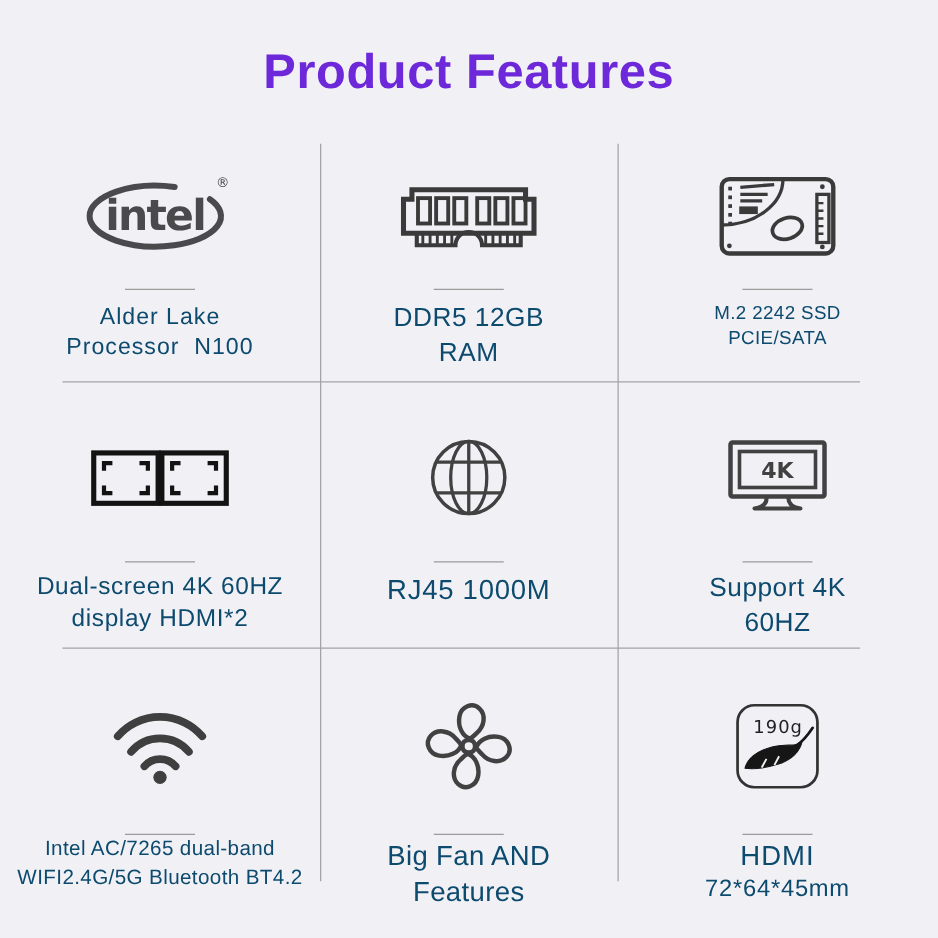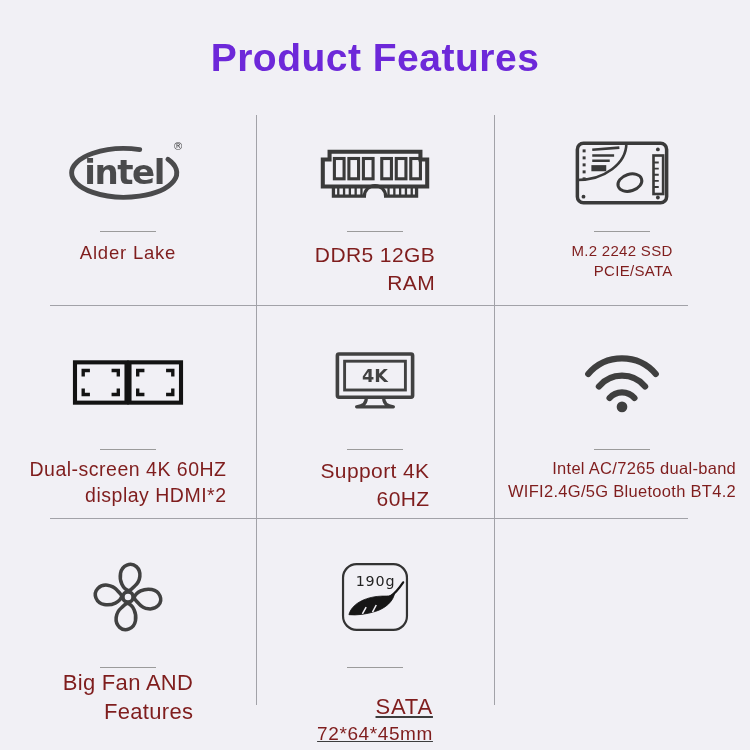--- a/index.html
+++ b/index.html
@@ -25,22 +25,22 @@
   .cell:nth-child(-n+3) .icon-area{height:104px;padding-top:6px;}
   .cell:nth-child(n+4):nth-child(-n+6) .icon-area{height:130px;padding-top:12px;}
   .cell:nth-child(n+7) .icon-area{height:124px;padding-top:17px;}
   .mini{width:56px;height:0;border-top:1px solid #9b9b9b;}
   .cell:nth-child(-n+3) .mini{margin-top:6px;}
   .cell:nth-child(n+4):nth-child(-n+6) .mini{margin-top:2px;}
   .cell:nth-child(n+7) .mini{margin-top:8px;}
   .caps{margin-top:9px;text-align:center;}
   .cell:nth-child(n+4):nth-child(-n+6) .caps{margin-top:7px;}
   .cell:nth-child(7) .caps{margin-top:0;}
-  .cell:nth-child(8) .caps,.cell:nth-child(9) .caps{margin-top:24px;text-decoration:underline;}
-  .cap{white-space:pre;line-height:1.32;color:#7f1d1d;text-align:right;}
+  .cell:nth-child(8) .caps,.cell:nth-child(9) .caps{margin-top:2px;}
+  .cap{white-space:pre;line-height:1.32;color:#0c4a6e;}
   .f0 .cap{font-size:18.5px;letter-spacing:.8px;}
   .f1 .cap{font-size:21px;letter-spacing:.4px;}
   .f2 .cap{font-size:15px;letter-spacing:.3px;}
   .f3 .cap{font-size:19.5px;letter-spacing:.5px;}
   .f4 .cap{font-size:22px;letter-spacing:.6px;}
   .f5 .cap{font-size:21px;letter-spacing:.4px;}
   .f6 .cap{font-size:16.5px;letter-spacing:.3px;line-height:1.4;}
   .f7 .cap{font-size:22px;letter-spacing:.3px;}
   .f8 .cap-0{font-size:22px;letter-spacing:.8px;}
   .f8 .cap-1{font-size:19px;letter-spacing:.6px;}
@@ -65,20 +65,21 @@
     <div class="icon-area">
       <svg width="118" height="74" viewBox="0 0 120 76">
         <path d="M 72 14 A 54 25 0 1 0 101 24" fill="none" stroke="#4a4a4c" stroke-width="5" stroke-linecap="round"></path>
         <text x="56" y="49" text-anchor="middle" font-size="35" font-weight="bold" letter-spacing="-1.5" fill="#4a4a4c">intel</text>
         <text x="106" y="14" font-size="11" fill="#4a4a4c">®</text>
       </svg>
     </div>
     <div class="mini"></div>
     <div class="caps">
       <div class="cap">Alder Lake</div>
+      <div class="cap">Processor  N100</div>
     </div>
   </div>
 
   <div class="cell f1">
     <div class="icon-area">
       <svg width="116" height="62" viewBox="0 0 120 64">
         <g fill="none" stroke="#3a3a3a">
           <path d="M 6 46 L 6 18 L 13 18 L 13 10 L 107 10 L 107 18 L 114 18 L 114 46 Z" stroke-width="4.2"></path>
           <rect x="18" y="17" width="10" height="21" stroke-width="3.2"></rect>
           <rect x="33" y="17" width="10" height="21" stroke-width="3.2"></rect>
@@ -140,20 +141,37 @@
         </g>
       </svg>
     </div>
     <div class="mini"></div>
     <div class="caps">
       <div class="cap">Dual-screen 4K 60HZ</div>
       <div class="cap">display HDMI*2</div>
     </div>
   </div>
 
+  <div class="cell f4">
+    <div class="icon-area">
+      <svg width="70" height="70" viewBox="0 0 80 80">
+        <g fill="none" stroke="#414141" stroke-width="3">
+          <circle cx="40" cy="40" r="33" stroke-width="3.2"></circle>
+          <ellipse cx="40" cy="40" rx="16.5" ry="33"></ellipse>
+          <path d="M 40 7 V 73"></path>
+          <path d="M 10.5 26 H 69.5 M 10.5 54 H 69.5"></path>
+        </g>
+      </svg>
+    </div>
+    <div class="mini"></div>
+    <div class="caps">
+      <div class="cap">RJ45 1000M</div>
+      <div class="cap"></div>
+    </div>
+  </div>
 
   <div class="cell f5">
     <div class="icon-area">
       <svg width="88" height="64" viewBox="0 0 110 80">
         <g fill="none" stroke="#414141">
           <rect x="8" y="5" width="94" height="54" rx="2" stroke-width="4.5"></rect>
           <rect x="17" y="14" width="76" height="36" stroke-width="3.6"></rect>
           <path d="M 44 59 C 45 67 39 70 32 71 L 78 71 C 71 70 65 67 66 59" stroke-width="4" stroke-linejoin="round"></path>
         </g>
         <text x="55" y="40" text-anchor="middle" font-size="22" font-weight="600" fill="#414141">4K</text>
@@ -208,21 +226,21 @@
       <svg width="76" height="74" viewBox="0 0 90 88">
         <rect x="7" y="5" width="76" height="78" rx="16" fill="none" stroke="#333333" stroke-width="2.6"></rect>
         <text x="22" y="31" font-size="17" letter-spacing="1" fill="#222222">190g</text>
         <path d="M 14 65 C 17 53 32 44 52 43 C 59 42.7 64 44 68.5 38.5 C 67 49 58 57 46 61 C 35 64.5 23 66 14 65 Z" fill="#161616" stroke="#161616" stroke-width="1" stroke-linejoin="round"></path>
         <path d="M 63 43.5 C 69 39.5 73.5 34 78.5 26.5" fill="none" stroke="#161616" stroke-width="2.6" stroke-linecap="round"></path>
         <path d="M 30 64.2 L 34.5 56 M 42 62 L 46.5 53.5" stroke="#f1f0f5" stroke-width="1.8" fill="none"></path>
       </svg>
     </div>
     <div class="mini"></div>
     <div class="caps">
-      <div class="cap cap-0">SATA</div>
+      <div class="cap cap-0">HDMI</div>
       <div class="cap cap-1">72*64*45mm</div>
     </div>
   </div>
 
 </div>
 
 <div class="vline v1"></div>
 <div class="vline v2"></div>
 <div class="hline h1"></div>
 <div class="hline h2"></div>

